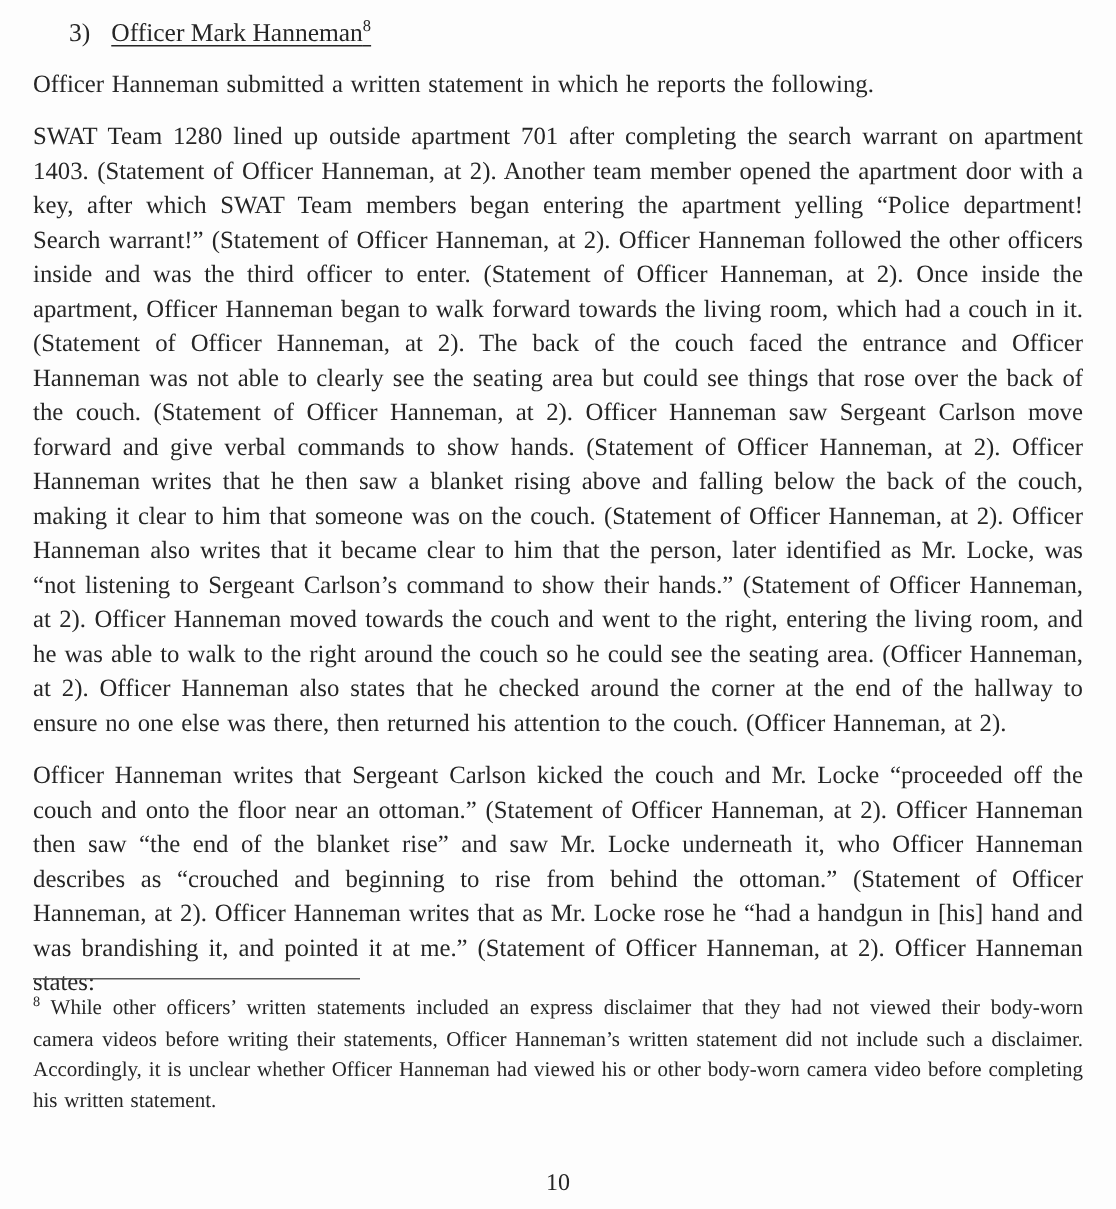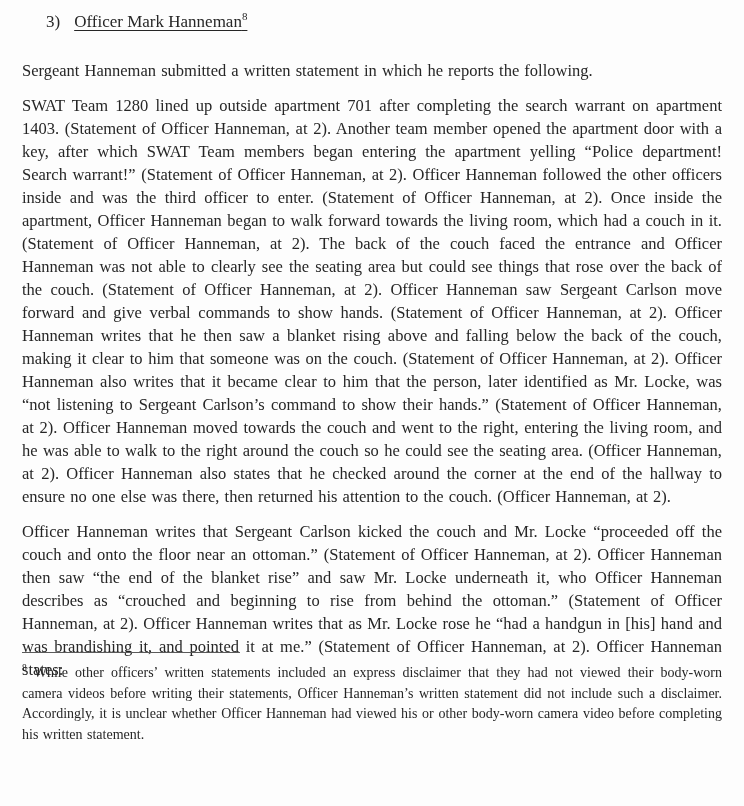--- a/index.html
+++ b/index.html
@@ -20,21 +20,21 @@
   }
 
   .content {
     padding: 10px 22px 0 22px;
   }
 
   .heading {
     padding-left: 24px;
     font-size: 17px;
     line-height: 23px;
-    margin-bottom: 26px;
+    margin-bottom: 11px;
     white-space: nowrap;
   }
 
   .heading .h-marker {
     margin-right: 14px;
   }
 
   .heading .h-title {
     text-decoration: underline;
     text-underline-offset: 3px;
@@ -91,25 +91,26 @@
 </head>
 <body>
 
 <div class="page">
   <div class="content">
 
     <div class="heading">
       <span class="h-marker">3)</span><span class="h-title"><span>Officer Mark Hanneman</span><sup>8</sup></span>
     </div>
 
-    <p class="body-para">Sergeant Hanneman submitted a written statement in which he reports the following.</p>
+    <p class="body-para">Officer Hanneman submitted a written statement in which he reports the following.</p>
 
     <p class="body-para">SWAT Team 1280 lined up outside apartment 701 after completing the search warrant on apartment 1403. (Statement of Officer Hanneman, at 2). Another team member opened the apartment door with a key, after which SWAT Team members began entering the apartment yelling “Police department! Search warrant!” (Statement of Officer Hanneman, at 2). Officer Hanneman followed the other officers inside and was the third officer to enter. (Statement of Officer Hanneman, at 2). Once inside the apartment, Officer Hanneman began to walk forward towards the living room, which had a couch in it. (Statement of Officer Hanneman, at 2). The back of the couch faced the entrance and Officer Hanneman was not able to clearly see the seating area but could see things that rose over the back of the couch. (Statement of Officer Hanneman, at 2). Officer Hanneman saw Sergeant Carlson move forward and give verbal commands to show hands. (Statement of Officer Hanneman, at 2). Officer Hanneman writes that he then saw a blanket rising above and falling below the back of the couch, making it clear to him that someone was on the couch. (Statement of Officer Hanneman, at 2). Officer Hanneman also writes that it became clear to him that the person, later identified as Mr. Locke, was “not listening to Sergeant Carlson’s command to show their hands.” (Statement of Officer Hanneman, at 2). Officer Hanneman moved towards the couch and went to the right, entering the living room, and he was able to walk to the right around the couch so he could see the seating area. (Officer Hanneman, at 2). Officer Hanneman also states that he checked around the corner at the end of the hallway to ensure no one else was there, then returned his attention to the couch. (Officer Hanneman, at 2).</p>
 
     <p class="body-para">Officer Hanneman writes that Sergeant Carlson kicked the couch and Mr. Locke “proceeded off the couch and onto the floor near an ottoman.” (Statement of Officer Hanneman, at 2). Officer Hanneman then saw “the end of the blanket rise” and saw Mr. Locke underneath it, who Officer Hanneman describes as “crouched and beginning to rise from behind the ottoman.” (Statement of Officer Hanneman, at 2). Officer Hanneman writes that as Mr. Locke rose he “had a handgun in [his] hand and was brandishing it, and pointed it at me.” (Statement of Officer Hanneman, at 2). Officer Hanneman states:</p>
   </div>
 
   <div class="footnote-area">
     <div class="footnote-sep"></div>
     <p class="footnote-text"><sup>8</sup> <span>While other officers’ written statements included an express disclaimer that they had not viewed their body-worn camera videos before writing their statements, Officer Hanneman’s written statement did not include such a disclaimer. Accordingly, it is unclear whether Officer Hanneman had viewed his or other body-worn camera video before completing his written statement.</span></p>
   </div>
 
+  <div class="page-number">10</div>
 </div>
 
 </body></html>

